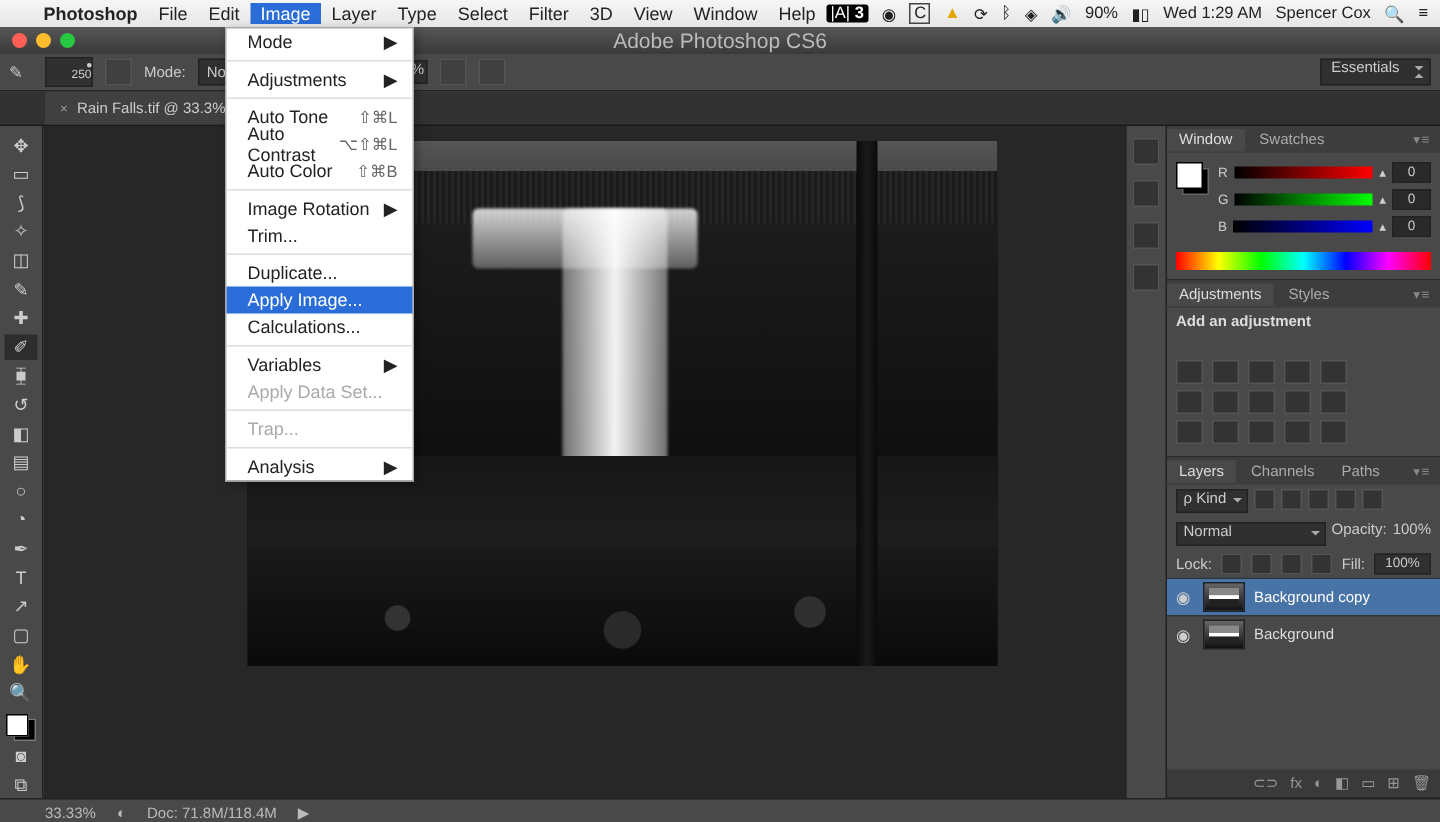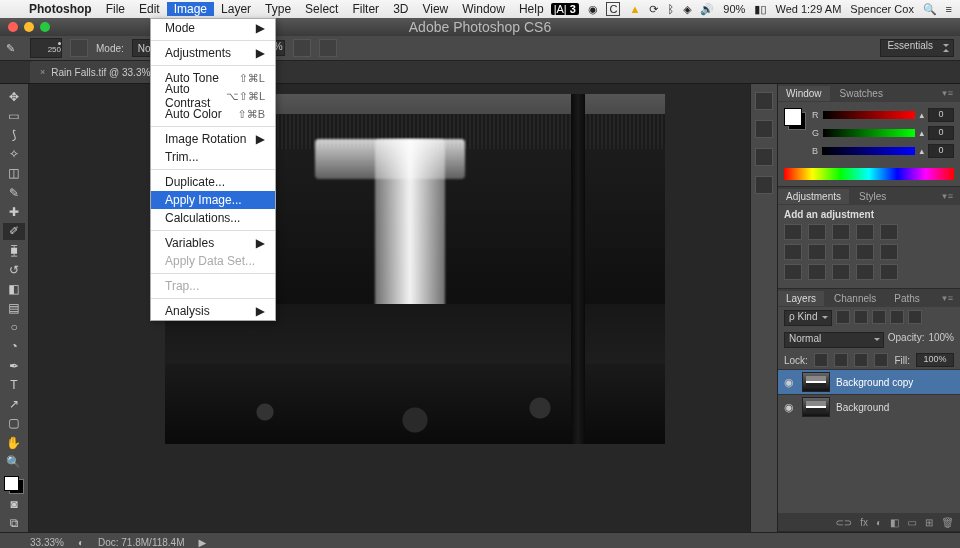--- a/index.html
+++ b/index.html
@@ -74,21 +74,21 @@
 .sliders{flex:1;display:flex;flex-direction:column;gap:4px}
 .srow{display:flex;align-items:center;gap:4px;font-size:9px}
 .srow .bar{flex:1;height:8px}
 .srow.r .bar{background:linear-gradient(90deg,#000,#f00)}
 .srow.g .bar{background:linear-gradient(90deg,#000,#0f0)}
 .srow.b .bar{background:linear-gradient(90deg,#000,#00f)}
 .srow .val{width:24px;height:12px;background:#2a2a2a;border:1px solid #222;text-align:center;font-size:9px}
 .spectrum{height:12px;margin:4px 6px 6px;background:linear-gradient(90deg,red,#ff0,#0f0,cyan,blue,magenta,red)}
 
 #adjp .body{padding:4px 6px;font-size:10px}
-#adjp .body b{font-size:10px;color:#ddd;display:block;margin-bottom:4px;font-weight:bold}
+#adjp .body b{font-size:10px;color:#ddd;display:block;margin-bottom:20px;font-weight:bold}
 #adjp .ig{display:flex;gap:6px;margin-bottom:4px}
 #adjp .ig span{width:16px;height:14px;background:#333;border:1px solid #555}
 
 #layp .body{display:flex;flex-direction:column}
 .lrow1{display:flex;align-items:flex-start;gap:4px;padding:3px 6px;font-size:10px}
 .lrow1 .sel{height:14px;background:#303030;border:1px solid #222;padding:0 14px 0 4px;position:relative}
 .lrow1 .sel::after{content:"";position:absolute;right:3px;top:5px;border:3px solid transparent;border-top-color:#aaa}
 .lrow1 .ic{width:12px;height:12px;background:#333;border:1px solid #555}
 .lrow2{display:flex;align-items:center;gap:6px;padding:2px 6px;font-size:10px}
 .lrow2 .mini{width:36px;background:#303030;border:1px solid #222;font-size:9px;text-align:center;height:12px}

